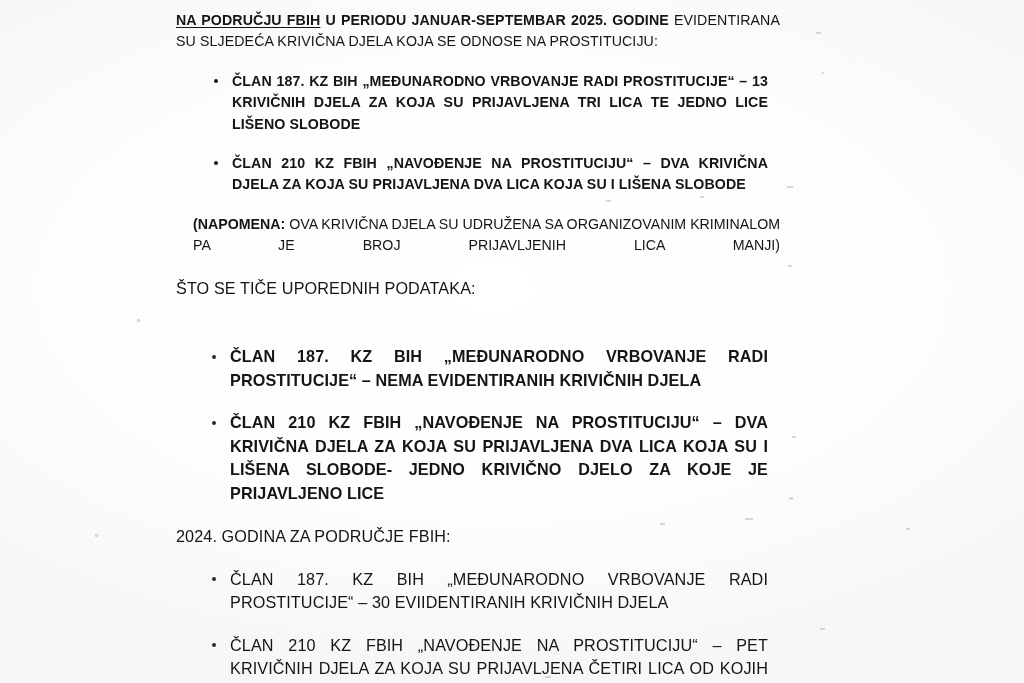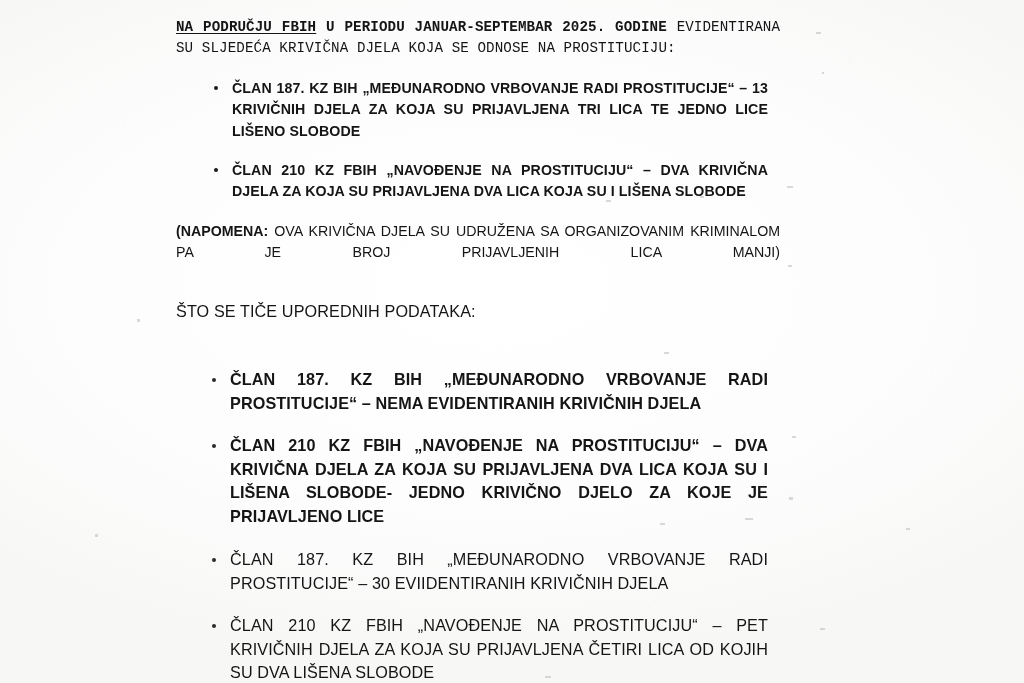--- a/index.html
+++ b/index.html
@@ -138,58 +138,61 @@
   <div class="speck" style="left:789px;top:497px;width:4px;height:3px;"></div>
   <div class="speck" style="left:745px;top:518px;width:8px;height:2px;"></div>
   <div class="speck" style="left:660px;top:523px;width:5px;height:2px;"></div>
   <div class="speck" style="left:906px;top:528px;width:4px;height:2px;"></div>
   <div class="speck" style="left:95px;top:534px;width:3px;height:3px;"></div>
   <div class="speck" style="left:820px;top:628px;width:5px;height:2px;"></div>
   <div class="speck" style="left:545px;top:676px;width:6px;height:2px;"></div>
 
   <div id="doc">
 
-    <div class="blk-top" style="padding-top:17px;font-family:Liberation Mono, monospace;">
+    <div class="blk-top" style="padding-top:10px;">
       <p class="para">
         <span class="u">NA PODRUČJU FBIH</span><span> U PERIODU JANUAR-SEPTEMBAR 2025. GODINE</span>
         <span class="reg">EVIDENTIRANA SU SLJEDEĆA KRIVIČNA DJELA KOJA SE ODNOSE NA PROSTITUCIJU:</span>
       </p>
     </div>
 
     <ul class="bl blk-top" style="margin-top:18px;">
       <li>
         <span>ČLAN 187. KZ BIH „MEĐUNARODNO VRBOVANJE RADI PROSTITUCIJE“ – 13 KRIVIČNIH DJELA ZA KOJA SU PRIJAVLJENA TRI LICA TE JEDNO LICE LIŠENO SLOBODE</span>
       </li>
       <li style="margin-top:18px;">
         <span>ČLAN 210 KZ FBIH „NAVOĐENJE NA PROSTITUCIJU“ – DVA KRIVIČNA DJELA ZA KOJA SU PRIJAVLJENA DVA LICA KOJA SU I LIŠENA SLOBODE</span>
       </li>
     </ul>
 
-    <div class="blk-note" style="margin-top:18px;">
+    <div class="blk-note" style="margin-top:18px;margin-left:17px;">
       <p class="para just-all">
         <b>(NAPOMENA:</b><span> OVA KRIVIČNA DJELA SU UDRUŽENA SA ORGANIZOVANIM KRIMINALOM PA JE BROJ PRIJAVLJENIH LICA MANJI)</span>
       </p>
     </div>
 
-    <div class="blk-low" style="margin-top:36px;">
+    <div class="blk-low" style="margin-top:20px;">
       <p class="para">ŠTO SE TIČE UPOREDNIH PODATAKA:</p>
     </div>
 
     <div class="blk-low" style="margin-top:45px;">
       <ul class="bl low" style="margin-top:19px;font-weight:bold;">
         <li>
           <span>ČLAN 187. KZ BIH „MEĐUNARODNO VRBOVANJE RADI PROSTITUCIJE“ – NEMA EVIDENTIRANIH KRIVIČNIH DJELA</span>
         </li>
         <li style="margin-top:19px;">
           <span>ČLAN 210 KZ FBIH „NAVOĐENJE NA PROSTITUCIJU“ – DVA KRIVIČNA DJELA ZA KOJA SU PRIJAVLJENA DVA LICA KOJA SU I LIŠENA SLOBODE- JEDNO KRIVIČNO DJELO ZA KOJE JE PRIJAVLJENO LICE</span>
         </li>
       </ul>
     </div>
 
     <div class="blk-low" style="margin-top:20px;">
+      <p class="para">
+        <span>2024. GODINA ZA PODRUČJE FBIH:</span>
+      </p>
       <ul class="bl low" style="margin-top:19px;">
         <li>
           <span>ČLAN 187. KZ BIH „MEĐUNARODNO VRBOVANJE RADI PROSTITUCIJE“ – 30 EVIIDENTIRANIH KRIVIČNIH DJELA</span>
         </li>
         <li style="margin-top:19px;">
           <span>ČLAN 210 KZ FBIH „NAVOĐENJE NA PROSTITUCIJU“ – PET KRIVIČNIH DJELA ZA KOJA SU PRIJAVLJENA ČETIRI LICA OD KOJIH SU DVA LIŠENA SLOBODE</span>
         </li>
       </ul>
     </div>
 

